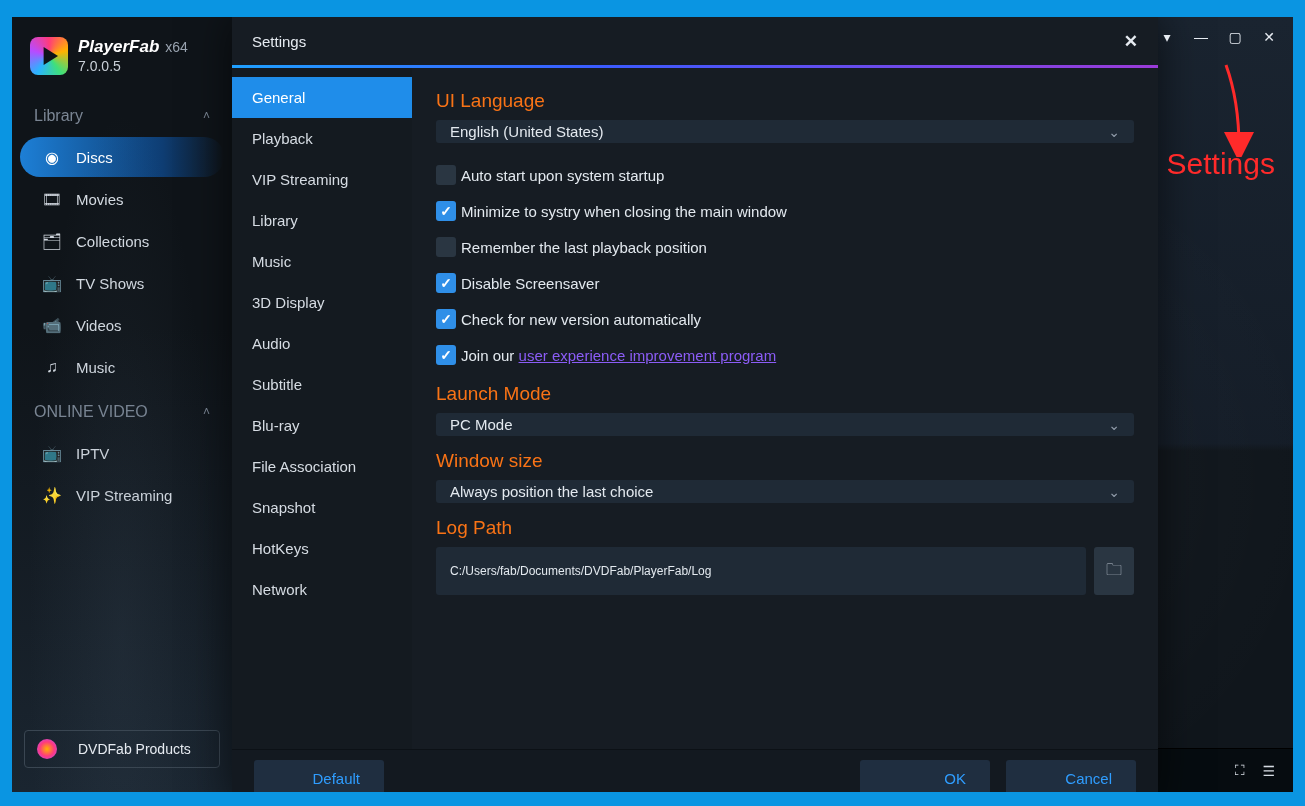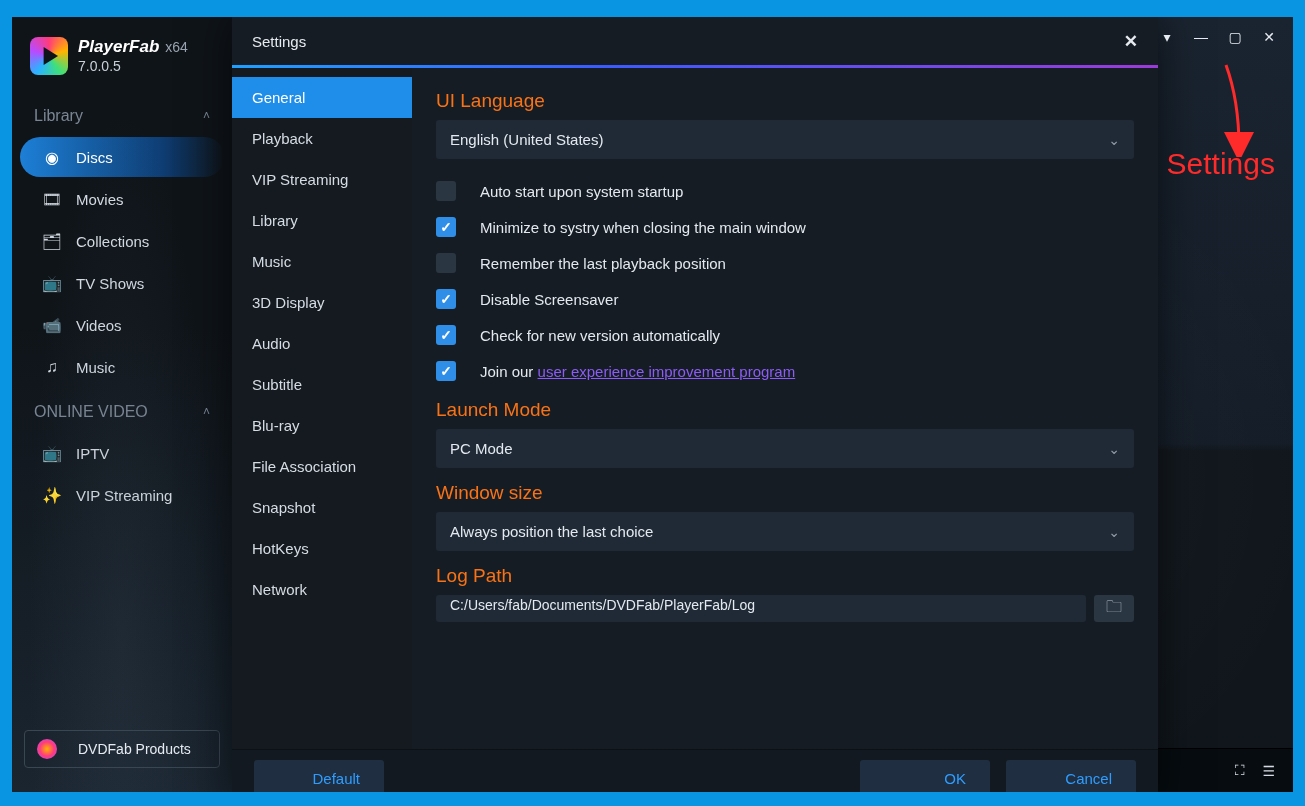--- a/index.html
+++ b/index.html
@@ -39,29 +39,29 @@
 .modal{position:absolute;top:0;left:220px;width:926px;height:790px;background:#161c23;color:#e6ebf1;display:flex;flex-direction:column;box-shadow:0 0 40px rgba(0,0,0,.6)}
 .modal-header{height:48px;display:flex;align-items:center;justify-content:space-between;padding:0 20px;font-size:15px}
 .modal-close{cursor:pointer;font-size:17px;font-weight:bold}
 .modal-sep{height:3px;background:linear-gradient(90deg,#1fa0ff 0%,#3b5bff 40%,#9a3bd8 100%)}
 .modal-body{flex:1;display:flex;overflow:hidden}
 .settings-nav{width:180px;background:#141a20;padding-top:9px}
 .snav-item{padding:12px 20px;font-size:15px;color:#d6dce3;cursor:pointer}
 .snav-item.active{background:#1f8dea;color:#fff}
 .settings-pane{flex:1;padding:16px 24px 10px;overflow:auto}
 .field-label{font-size:19px;color:#f97316;margin:6px 0 8px}
-.select{background:#1f2a36;border:none;color:#e3e9ef;font-size:15px;padding:11px 14px;border-radius:3px;display:flex;align-items:center;justify-content:space-between;cursor:pointer;margin-bottom:14px}
+.select{background:#1f2a36;border:none;color:#e3e9ef;font-size:15px;padding:3px 14px;border-radius:3px;display:flex;align-items:center;justify-content:space-between;cursor:pointer;margin-bottom:14px}
 .select .chev{color:#8f9aa8;font-size:14px}
-.chk-row{display:flex;align-items:center;gap:24px;padding:8px 0;font-size:15px;color:#e3e9ef}
+.chk-row{display:flex;align-items:center;gap:5px;padding:8px 0;font-size:15px;color:#e3e9ef}
 .chk{width:20px;height:20px;border-radius:3px;background:#2a3642;display:flex;align-items:center;justify-content:center;cursor:pointer;flex-shrink:0}
 .chk.on{background:#2f8fe8}
 .chk.on::after{content:"✓";color:#fff;font-size:14px;font-weight:bold}
 .link{color:#8b5cf6;text-decoration:underline;cursor:pointer}
 .path-row{display:flex;gap:8px;margin-bottom:14px}
-.path-input{flex:1;background:#1f2a36;color:#e3e9ef;font-size:14px;padding:2px 14px;border-radius:3px}
+.path-input{flex:1;background:#1f2a36;color:#e3e9ef;font-size:12px;padding:17px 14px;border-radius:3px}
 .folder-btn{width:40px;background:#2a3642;border-radius:3px;display:flex;align-items:center;justify-content:center;cursor:pointer;color:#b7c1cc;font-size:16px}
 .modal-footer{height:58px;border-top:1px solid #0c1116;display:flex;align-items:center;justify-content:space-between;padding:0 22px;background:#131920}
 .footer-right{display:flex;gap:16px}
 .btn{min-width:130px;padding:10px 24px;background:#1f2e40;color:#2f9dff;border-radius:3px;font-size:15px;text-align:right;cursor:pointer}
 </style>
 </head>
 <body>
 
 <div class="app">
   <div class="main">

